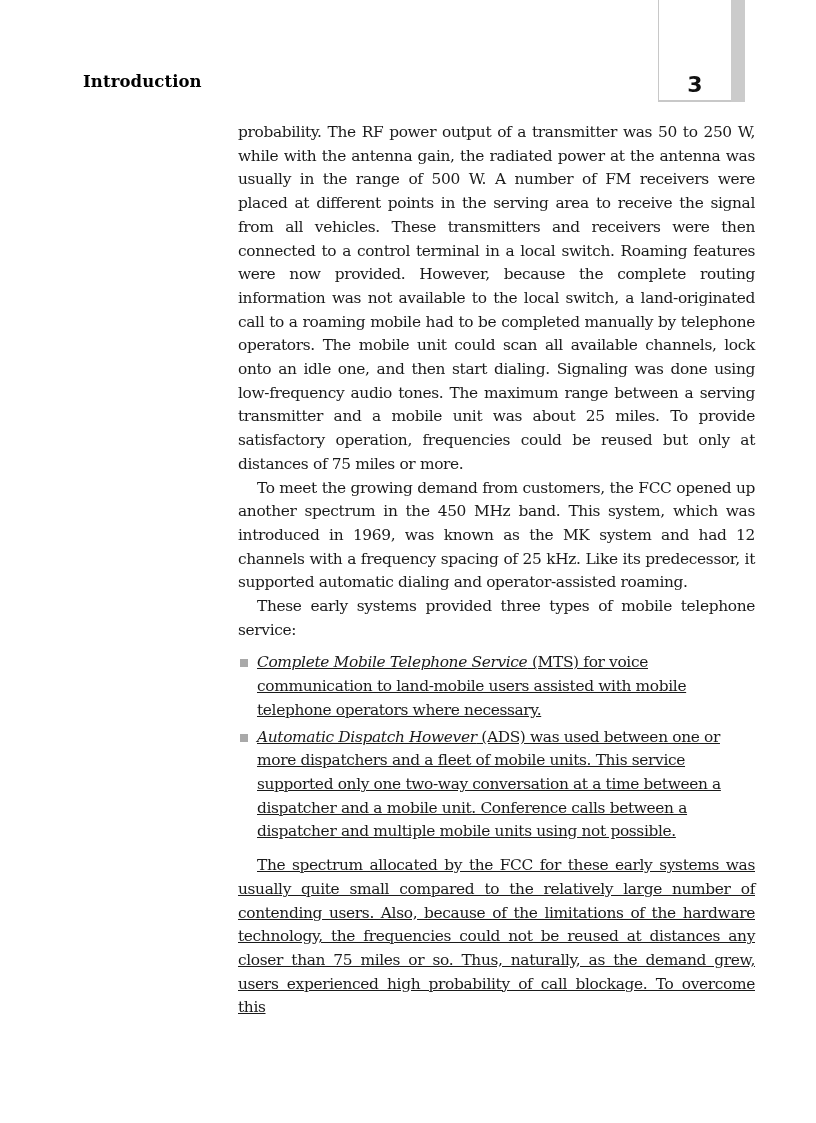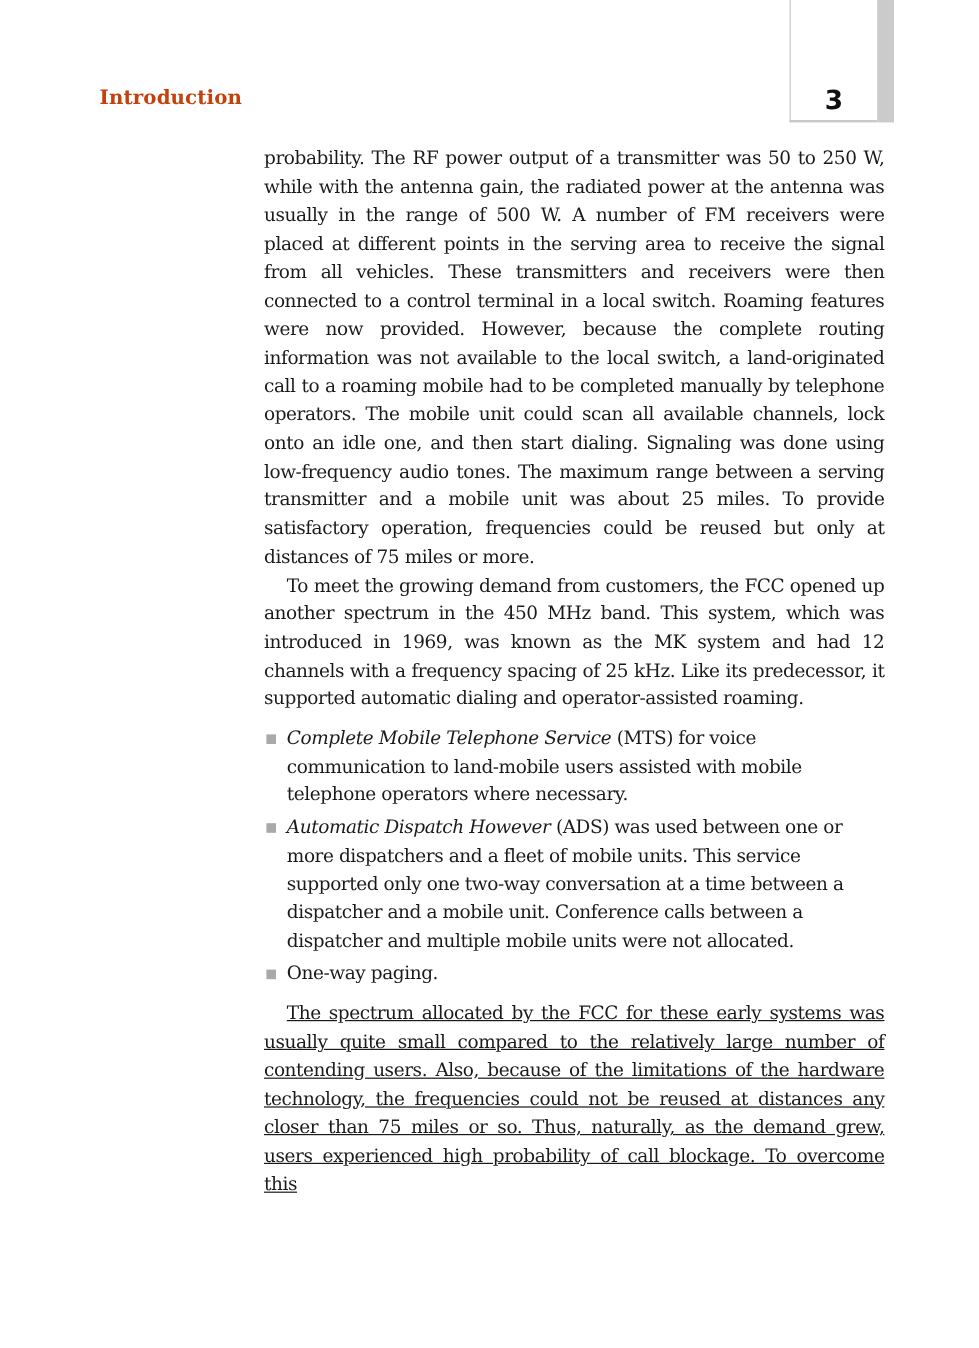--- a/index.html
+++ b/index.html
@@ -1,52 +1,50 @@
 <!DOCTYPE html>
 <html><head>
 <meta charset="utf-8">
 <style>
   html, body { margin: 0; padding: 0; background: #ffffff; }
   body { width: 816px; height: 1123px; position: relative; overflow: hidden; font-family: "DejaVu Serif", "Liberation Serif", serif; color: #1a1a1a; }
-  .running-head { position: absolute; left: 83px; top: 72px; font-family: "DejaVu Serif", serif; font-weight: bold; font-size: 16.5px; letter-spacing: 0.1px; color: #c2410c; }
+  .running-head { position: absolute; left: 83px; top: 72px; font-family: "DejaVu Serif", serif; font-weight: bold; font-size: 16.5px; letter-spacing: 0.1px; color: #000000; }
   .page-tab { position: absolute; left: 658px; top: 0; width: 87px; height: 100px; }
   .page-tab .tab-white { position: absolute; left: 0; top: 0; width: 72px; height: 100px; background: #fff; border-left: 1px solid #c8c8c8; border-bottom: 2px solid #c8c8c8; }
   .page-tab .tab-gray { position: absolute; left: 73px; top: 0; width: 14px; height: 102px; background: #cbcbcb; }
   .page-number { position: absolute; left: 0; width: 72px; top: 72px; text-align: center; font-family: "DejaVu Sans", sans-serif; font-weight: bold; font-size: 22px; color: #111; }
-  .body-text { position: absolute; left: 220px; top: 121px; width: 517px; font-size: 15.4px; line-height: 23.7px; text-align: justify; letter-spacing: -0.35px; word-spacing: 0px; }
+  .body-text { position: absolute; left: 238px; top: 121px; width: 517px; font-size: 15.4px; line-height: 23.7px; text-align: justify; letter-spacing: -0.35px; word-spacing: 0px; }
   .body-text p { margin: 0; }
   .body-text p.indent { text-indent: 19px; }
   .bullets { list-style: none; margin: 9px 0 10px 0; padding: 0; }
-  .bullets li { position: relative; padding-left: 19px; width: 480px; text-align: left; margin-bottom: 3px; }
+  .bullets li { position: relative; padding-left: 19px; width: 480px; text-align: left; margin-bottom: 3px; text-decoration: underline; }
   .bullets .bullet { position: absolute; left: 2px; top: 8px; width: 8px; height: 8px; background: #a9a9a9; }
   .bullets em { font-style: italic; }
   .last-line { text-align-last: justify; text-decoration: underline; }
 </style>
 </head>
 <body>
 
 <div class="running-head">Introduction</div>
 
 <div class="page-tab">
   <div class="tab-white">
     <div class="page-number">3</div>
   </div>
   <div class="tab-gray"></div>
 </div>
 
 <div class="body-text">
   <p>probability. The RF power output of a transmitter was 50 to 250 W, while with the antenna gain, the radiated power at the antenna was usually in the range of 500 W. A number of FM receivers were placed at different points in the serving area to receive the signal from all vehicles. These transmitters and receivers were then connected to a control terminal in a local switch. Roaming features were now provided. However, because the complete routing information was not available to the local switch, a land-originated call to a roaming mobile had to be completed manually by telephone operators. The mobile unit could scan all available channels, lock onto an idle one, and then start dialing. Signaling was done using low-frequency audio tones. The maximum range between a serving transmitter and a mobile unit was about 25 miles. To provide satisfactory operation, frequencies could be reused but only at distances of 75 miles or more.</p>
   <p class="indent">To meet the growing demand from customers, the FCC opened up another spectrum in the 450 MHz band. This system, which was introduced in 1969, was known as the MK system and had 12 channels with a frequency spacing of 25 kHz. Like its predecessor, it supported automatic dialing and operator-assisted roaming.</p>
+  <p class="indent">These early systems provided three types of mobile telephone service:</p>
 
   <ul class="bullets">
     <li>
       <span class="bullet"></span><em>Complete Mobile Telephone Service</em><span> (MTS) for voice communication to land-mobile users assisted with mobile telephone operators where necessary.</span>
     </li>
     <li>
-      <span class="bullet"></span><em>Automatic Dispatch However</em><span> (ADS) was used between one or more dispatchers and a fleet of mobile units. This service supported only one two-way conversation at a time between a dispatcher and a mobile unit. Conference calls between a dispatcher and multiple mobile units were not allocated.</span>
-    </li>
-    <li>
-      <span class="bullet"></span><span>One-way paging.</span>
+      <span class="bullet"></span><em>Automatic Dispatch However</em><span> (ADS) was used between one or more dispatchers and a fleet of mobile units. This service supported only one two-way conversation at a time between a dispatcher and a mobile unit. Conference calls between a dispatcher and multiple mobile units using not possible.</span>
     </li>
   </ul>
 
   <p class="indent last-line">The spectrum allocated by the FCC for these early systems was usually quite small compared to the relatively large number of contending users. Also, because of the limitations of the hardware technology, the frequencies could not be reused at distances any closer than 75 miles or so. Thus, naturally, as the demand grew, users experienced high probability of call blockage. To overcome this</p>
 </div>
 
 </body></html>

